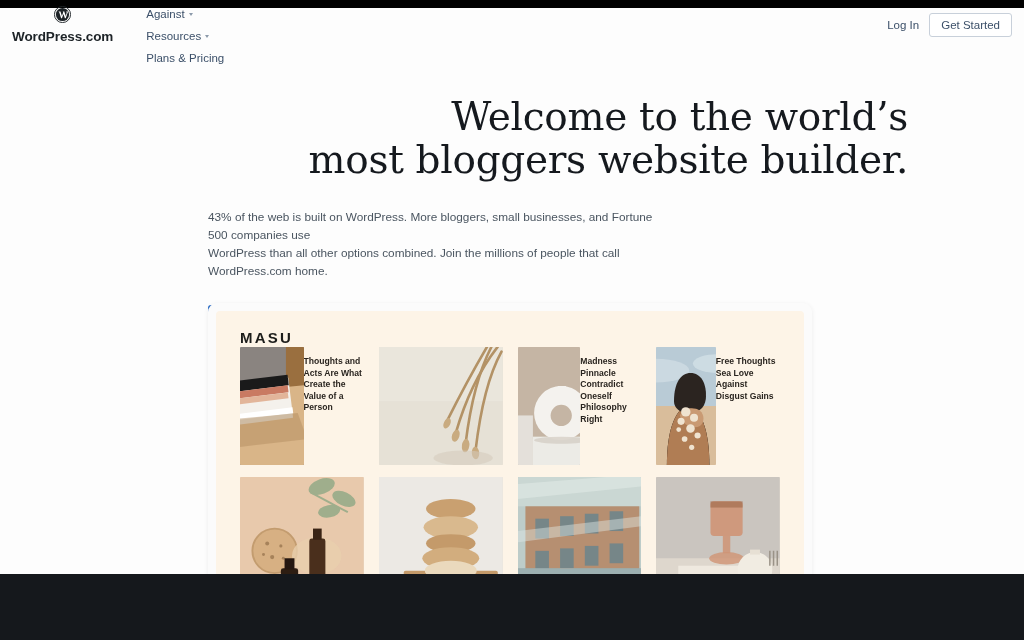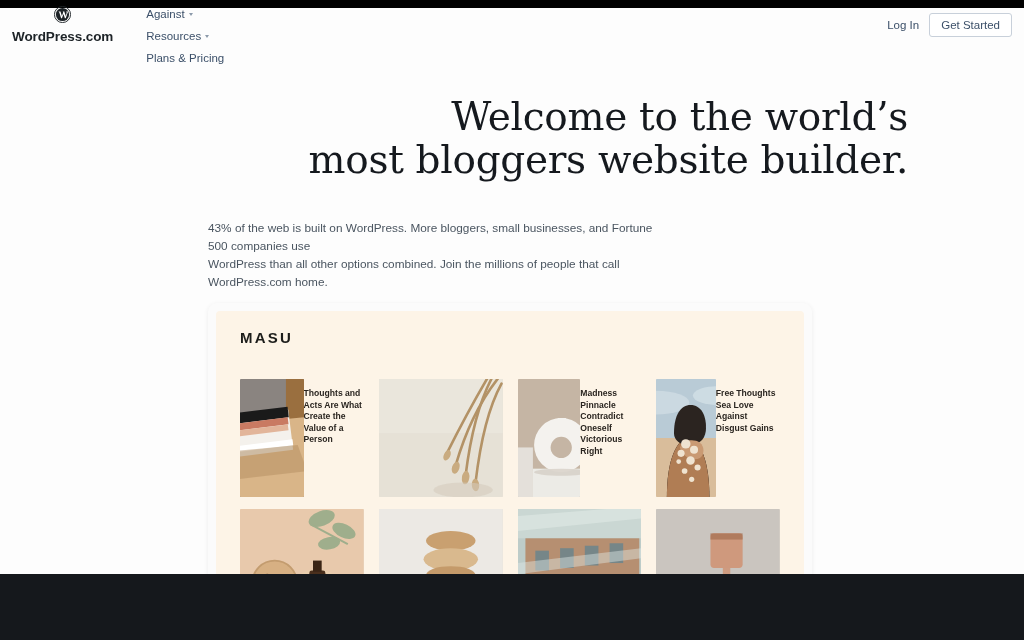--- a/index.html
+++ b/index.html
@@ -63,21 +63,21 @@
 
   
   .hero { position:absolute; top:95px; left:208px; width:700px; }
   .hero h1 {
     font-family:"DejaVu Serif", "Liberation Serif", serif;
     font-size:39px; line-height:43px; font-weight:400;
     color:#15191e; letter-spacing:-0.3px;text-align:right;
   }
   .hero h1 span { display:block; }
   .hero p {
-    margin-top:38px; font-size:11.8px; line-height:18px;
+    margin-top:27px; font-size:11.8px; line-height:18px;
     color:#4a5560; max-width:460px;
   }
   .hero p span { display:block; }
   .cta {
     margin-top:25px; display:inline-block;
     background:#2b6dc7; color:#fff;
     font-size:11.5px; font-family:"Liberation Sans", sans-serif;
     border:none; border-radius:3px;
     padding:9px 19px; cursor:pointer;
   }
@@ -94,21 +94,21 @@
   }
   .preview-inner {
     width:100%; height:100%;
     background:#fdf4e7;
     border-radius:4px 4px 0 0;
     padding:18px 24px 0 24px;
     overflow:hidden;
   }
   .masu {
     font-size:15px; font-weight:700; letter-spacing:2.2px;
-    color:#1d1d1b; margin-bottom:33px;
+    color:#1d1d1b; margin-bottom:1px;
   }
   .grid {
     display:grid; grid-template-columns:repeat(4, 1fr);
     column-gap:15px; row-gap:12px;
   }
   .cell { display:flex; }
   .thumb {
     width:100%; height:118px; border-radius:1px;
     overflow:hidden; position:relative; background:#e8e0d5;
   }
@@ -255,21 +255,21 @@
               <rect x="10" y="58" width="26" height="42" fill="#e4e0da"></rect>
               <rect x="36" y="76" width="54" height="24" fill="#ecebe6"></rect>
               <circle cx="60" cy="56" r="23" fill="#f4f2ee"></circle>
               <circle cx="60" cy="58" r="9" fill="#c5b5a4"></circle>
               <path d="M57 33 h7 v7 h-7 z" fill="#f4f2ee"></path>
               <ellipse cx="60" cy="79" rx="23" ry="3" fill="#cdc5ba" opacity=".6"></ellipse>
             </svg>
           </div>
           <div class="cap">
             <span>Madness Pinnacle Contradict</span>
-            <span>Oneself Victorious Right</span>
+            <span>Oneself Philosophy Right</span>
           </div>
         </div>
 
         <div class="cell">
           <div class="thumb">
             <svg viewBox="0 0 100 100" preserveAspectRatio="xMidYMid slice">
               <rect width="100" height="58" fill="#b9cbd6"></rect>
               <rect y="50" width="100" height="50" fill="#d9bd9b"></rect>
               <ellipse cx="25" cy="20" rx="28" ry="10" fill="#cfdce4" opacity=".8"></ellipse>
               <ellipse cx="78" cy="14" rx="22" ry="8" fill="#d6e2e8" opacity=".7"></ellipse>

